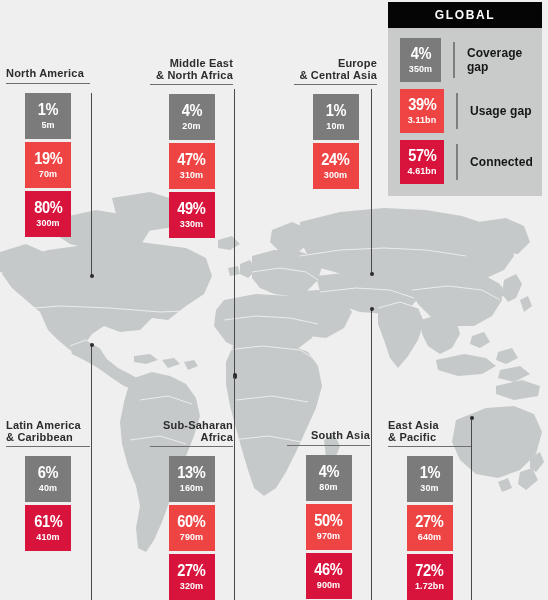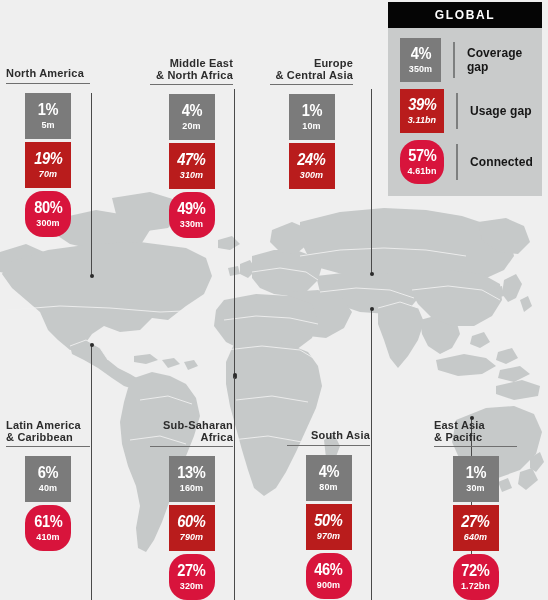--- a/index.html
+++ b/index.html
@@ -73,22 +73,22 @@
     transform: scaleX(0.86);
   }
   .stat-abs {
     font-size: 9px;
     font-weight: bold;
     line-height: 11px;
     margin-top: 2px;
     letter-spacing: 0.1px;
   }
   .c-gray { background: #7b7b7b; }
-  .c-teal { background: #b91c1c; font-style: italic; }
-  .c-red  { background: #d8143c; border-radius: 18px; }
+  .c-teal { background: #ef4444; }
+  .c-red  { background: #d8143c; }
 
   
   .align-left  .region-head { text-align: left; }
   .align-right .region-head { text-align: right; }
   .stack-center{ align-items: center; }
 
   
   .leader {
     position: absolute;
     width: 1px;
@@ -303,21 +303,21 @@
         <div class="stat-pct">47%</div>
         <div class="stat-abs">310m</div>
       </div>
       <div class="stat-box c-red">
         <div class="stat-pct">49%</div>
         <div class="stat-abs">330m</div>
       </div>
     </div>
   </div>
 
-  <div class="region align-right" style="left:270px; top:58px; width:83px;">
+  <div class="region align-right" style="left:294px; top:58px; width:83px;">
     <div class="region-head">Europe
 &amp; Central Asia</div>
     <div class="region-rule"></div>
     <div class="stack stack-center">
       <div class="stat-box c-gray">
         <div class="stat-pct">1%</div>
         <div class="stat-abs">10m</div>
       </div>
       <div class="stat-box c-teal">
         <div class="stat-pct">24%</div>
@@ -374,21 +374,21 @@
         <div class="stat-pct">50%</div>
         <div class="stat-abs">970m</div>
       </div>
       <div class="stat-box c-red">
         <div class="stat-pct">46%</div>
         <div class="stat-abs">900m</div>
       </div>
     </div>
   </div>
 
-  <div class="region align-left" style="left:388px; top:420px; width:83px;margin-left:46px;">
+  <div class="region align-left" style="left:388px; top:420px; width:83px;">
     <div class="region-head">East Asia
 &amp; Pacific</div>
     <div class="region-rule"></div>
     <div class="stack stack-center">
       <div class="stat-box c-gray">
         <div class="stat-pct">1%</div>
         <div class="stat-abs">30m</div>
       </div>
       <div class="stat-box c-teal">
         <div class="stat-pct">27%</div>

